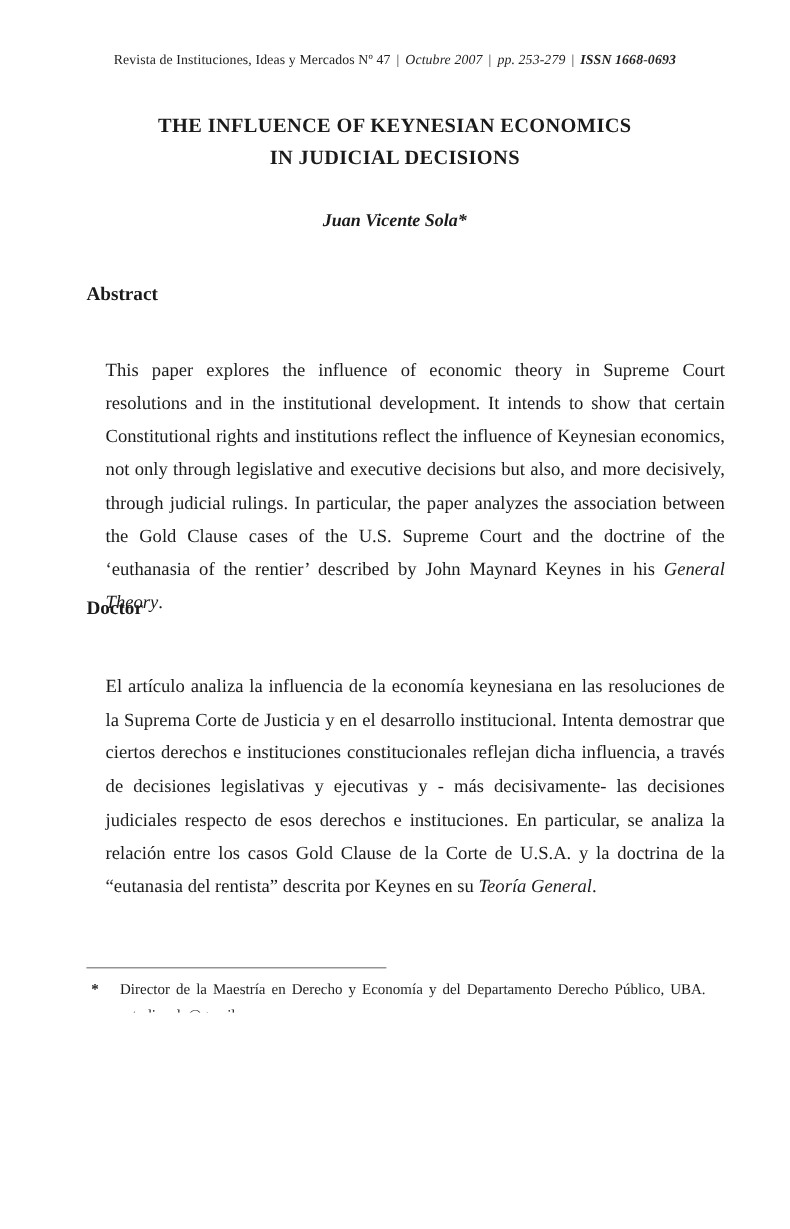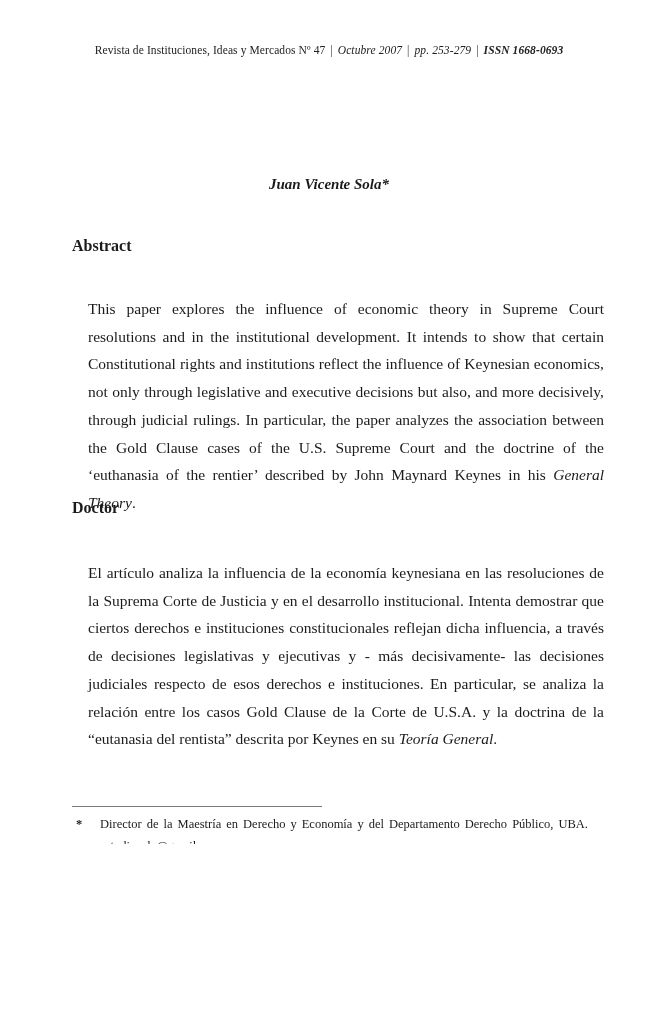--- a/index.html
+++ b/index.html
@@ -110,20 +110,22 @@
 </head>
 <body>
 
 <div class="page">
 
   <div class="journal-header">
     <span>Revista de Instituciones, Ideas y Mercados Nº 47</span><span class="sep">|</span><span class="it">Octubre 2007</span><span class="sep">|</span><span class="it">pp. 253-279</span><span class="sep">|</span><span class="bit">ISSN 1668-0693</span>
   </div>
 
   <h1 class="title">
+    <span class="tline">THE INFLUENCE OF KEYNESIAN ECONOMICS</span>
+    <span class="tline">IN JUDICIAL DECISIONS</span>
   </h1>
 
   <div class="author">Juan Vicente Sola*</div>
 
   <h2 class="section-heading abstract-heading">Abstract</h2>
 
   <p class="body-par abstract-body"><span>This paper explores the influence of economic theory in Supreme Court resolutions and in the institutional development. It intends to show that certain Constitutional rights and institutions reflect the influence of Keynesian economics, not only through legislative and executive decisions but also, and more decisively, through judicial rulings. In particular, the paper analyzes the association between the Gold Clause cases of the U.S. Supreme Court and the doctrine of the ‘euthanasia of the rentier’ described by John Maynard Keynes in his </span><em>General Theory</em><span>.</span></p>
 
   <h2 class="section-heading resumen-heading">Doctor</h2>
 

